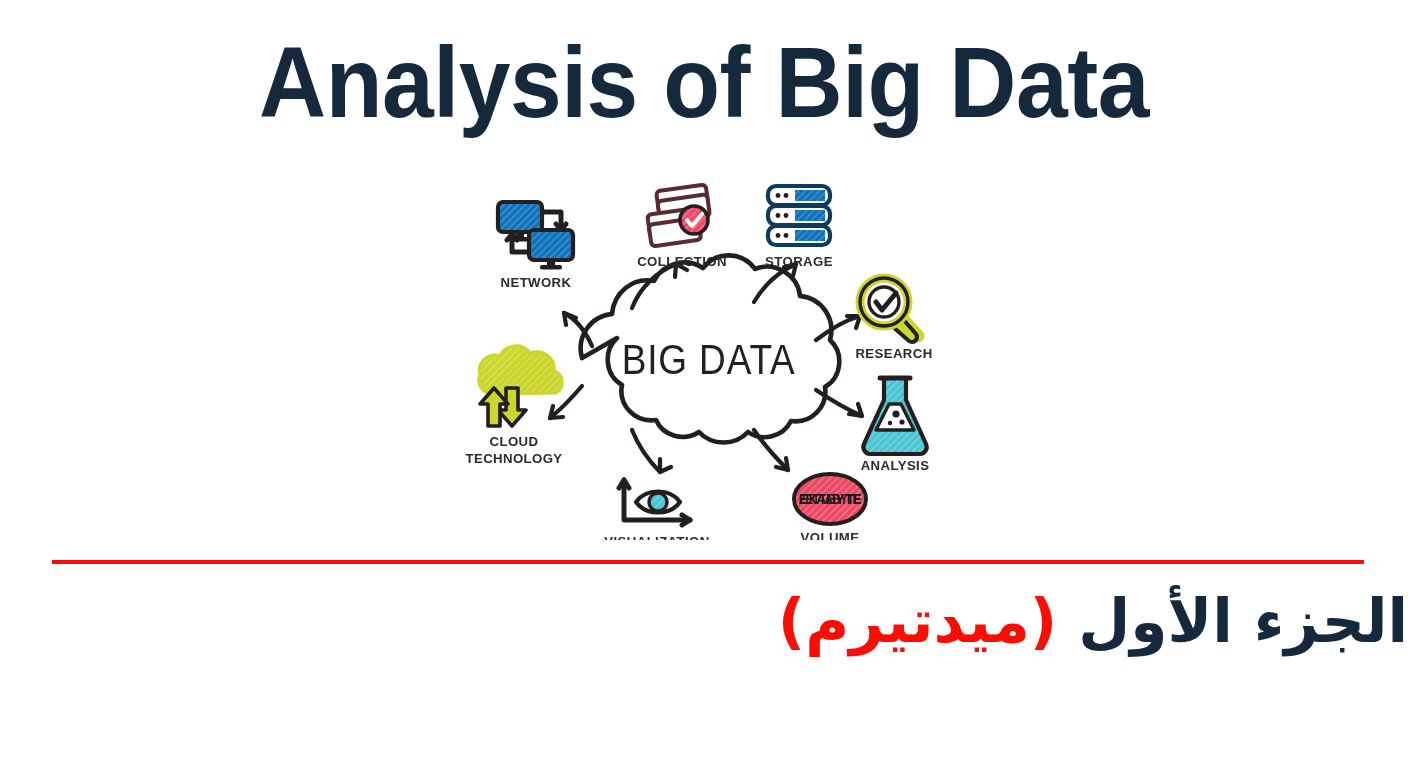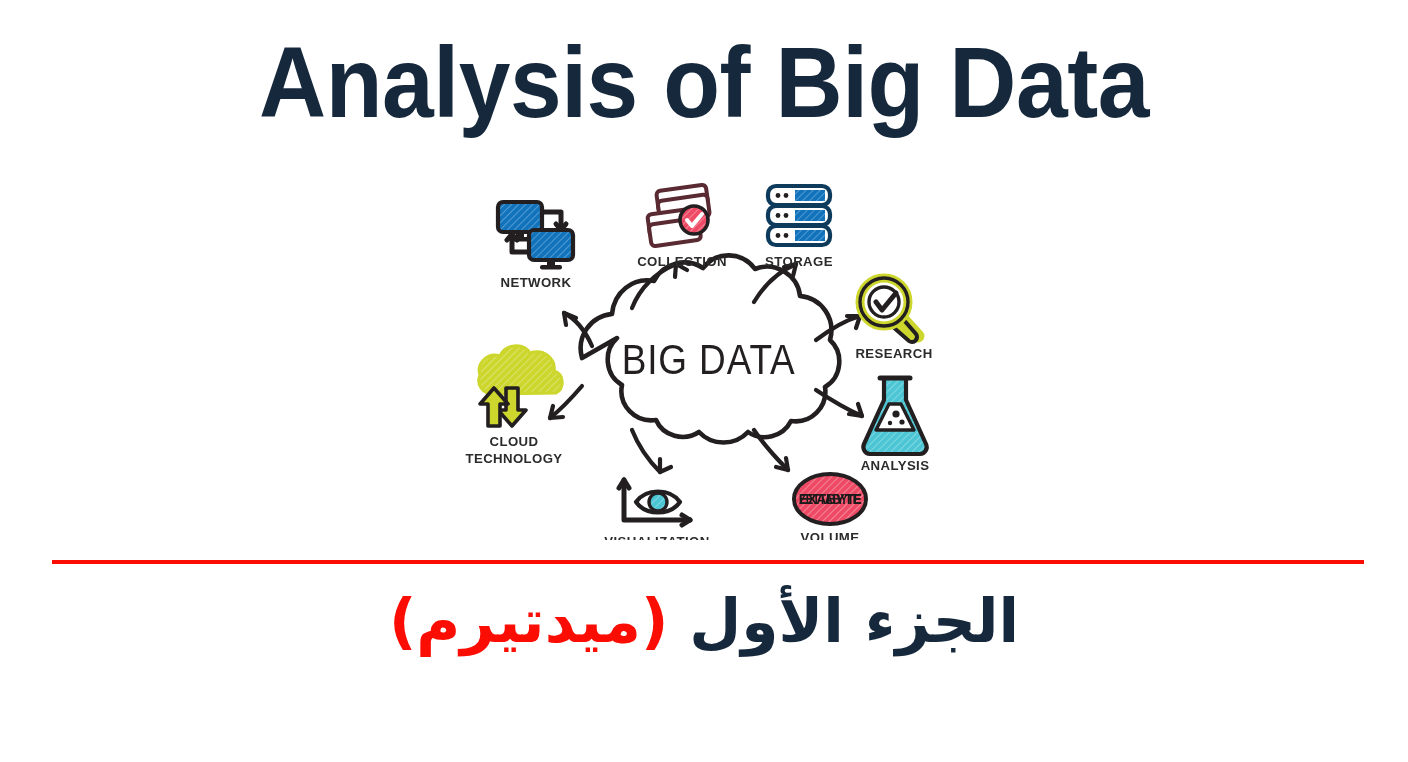--- a/index.html
+++ b/index.html
@@ -74,21 +74,20 @@
     height: 4px;
     background: #fb0d04;
   }
 
   
   #subtitle {
     position: absolute;
     top: 578px;
     left: 0;
     width: 1408px;
-    text-align: center;
     direction: rtl;
     font-family: "DejaVu Sans", sans-serif;
     font-weight: bold;
     font-size: 60px;
     line-height: 1.45;
     white-space: nowrap;
   }
   #subtitle .part-main { color: #16283c; }
   #subtitle .part-paren { color: #fb0d04; }
 </style>

